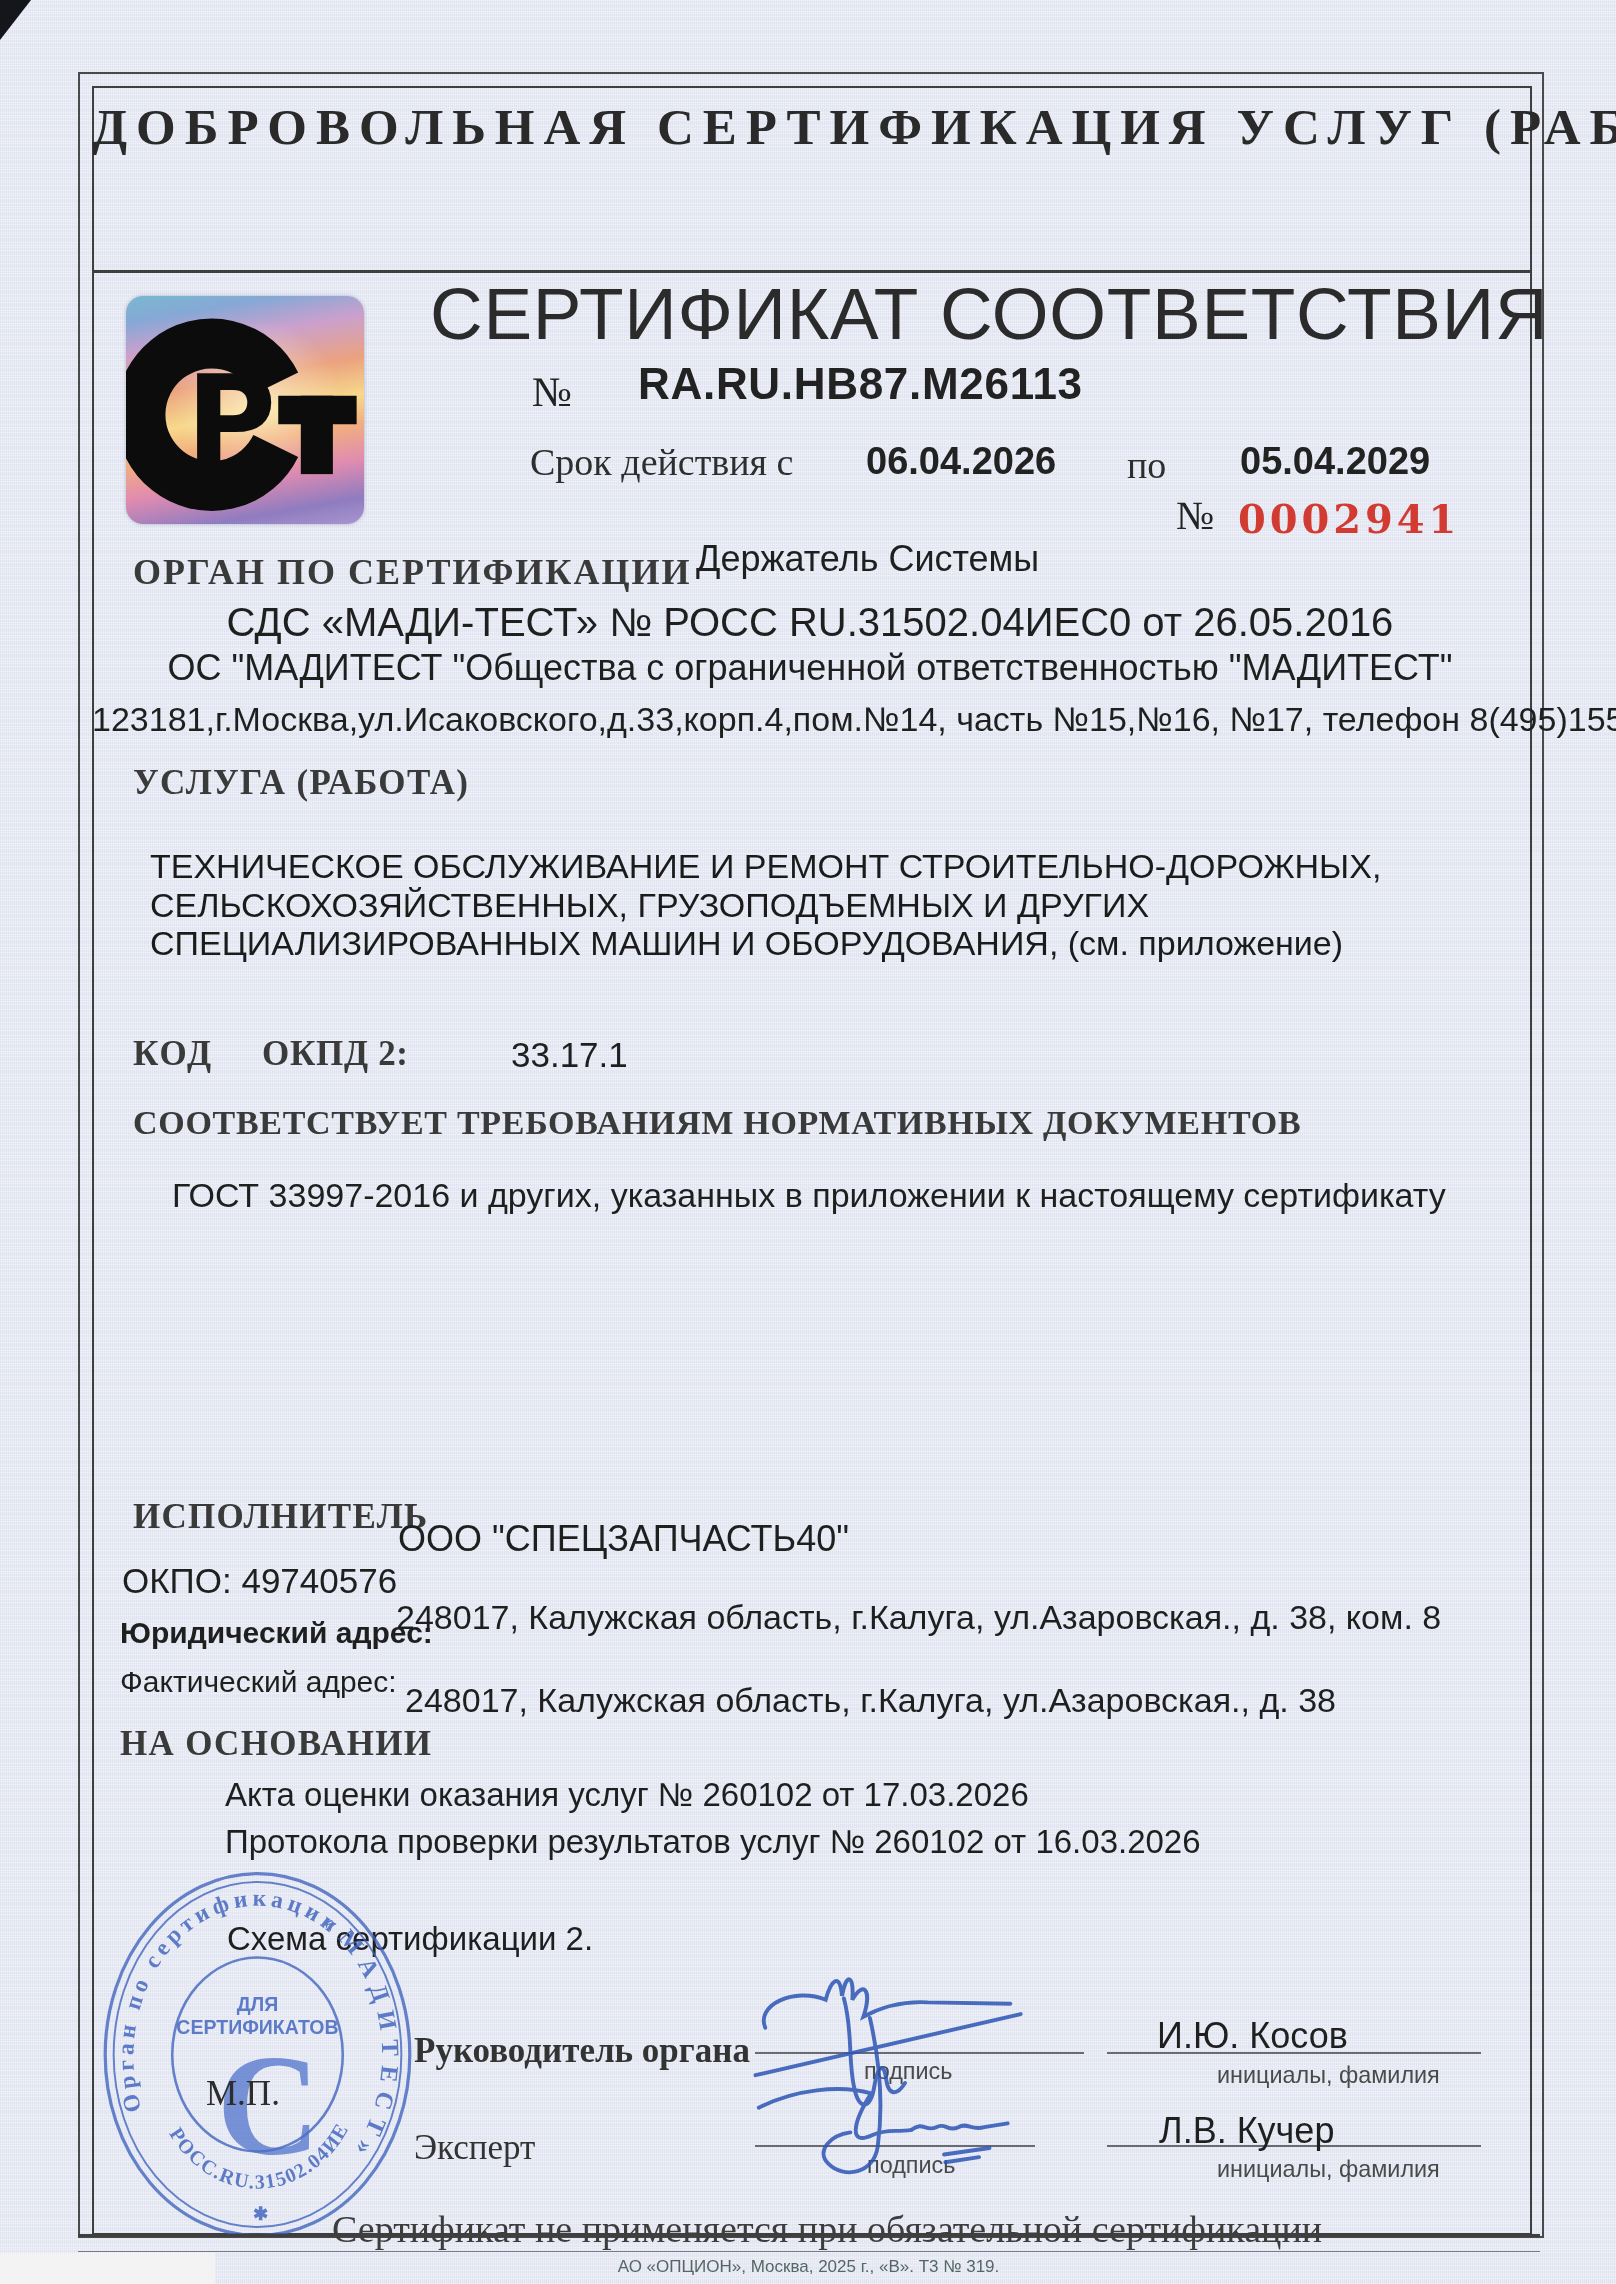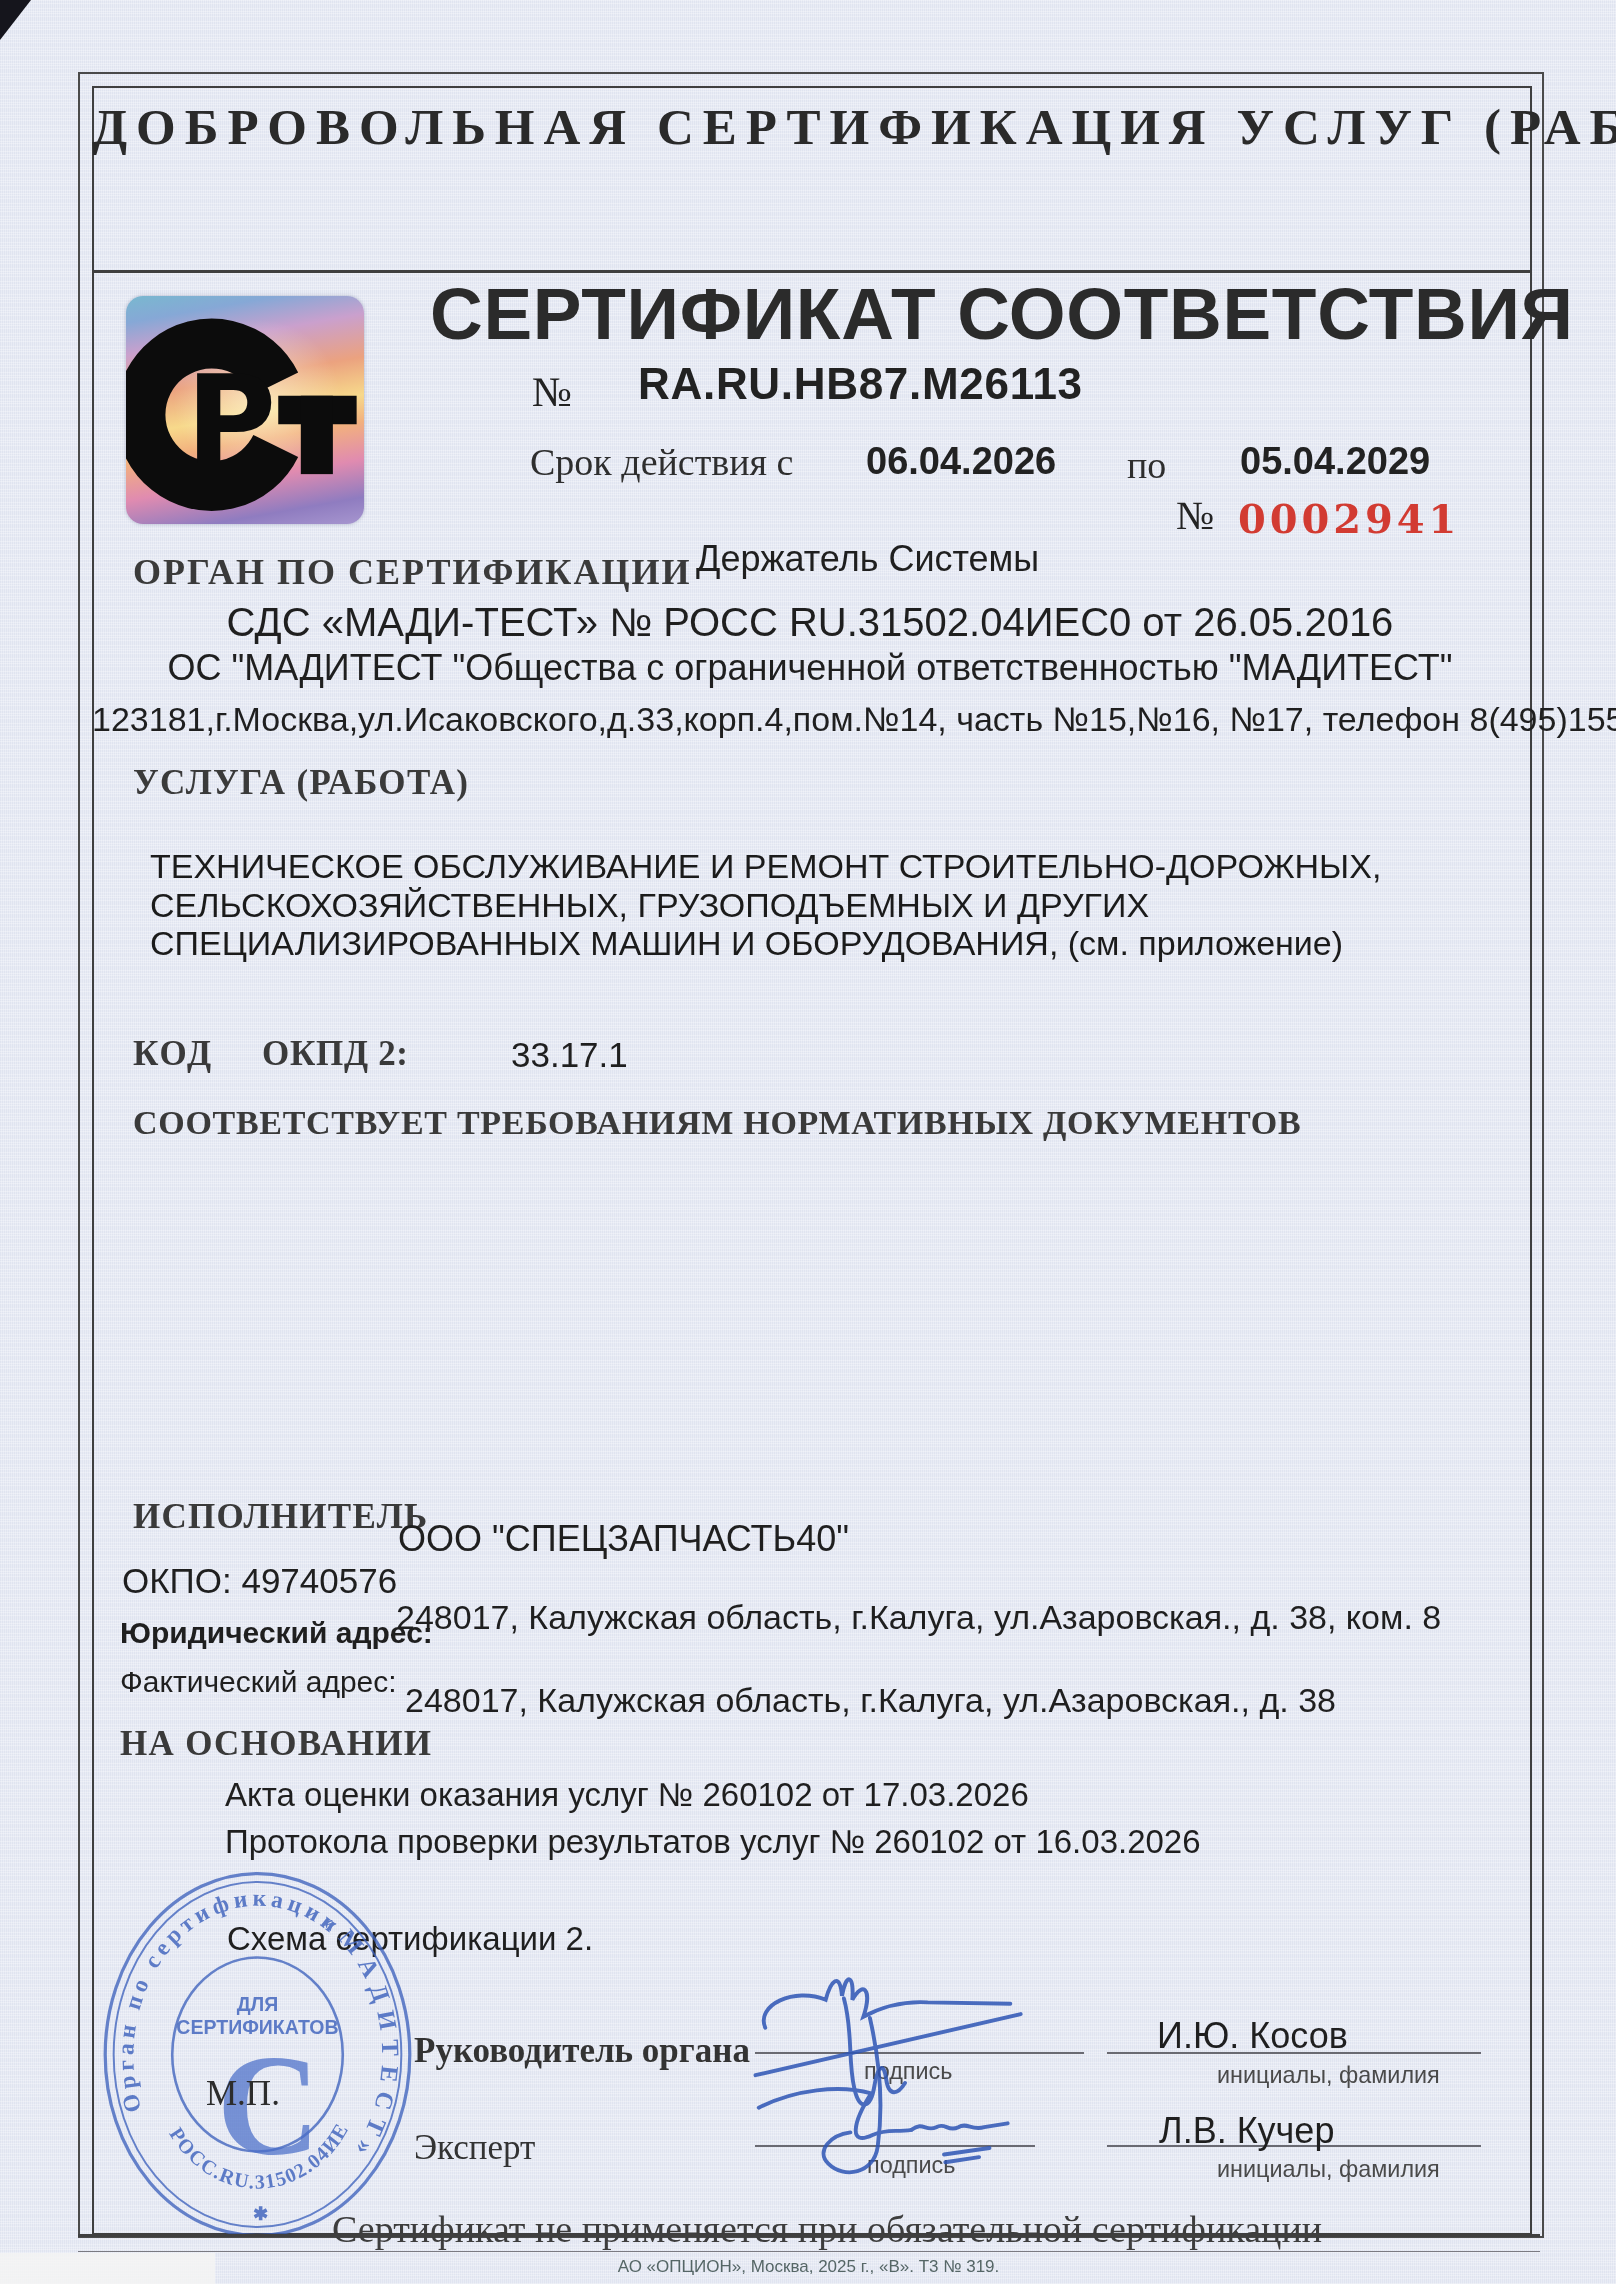--- a/index.html
+++ b/index.html
@@ -17,21 +17,21 @@
   .center{text-align:center;}
   .nowrap{white-space:nowrap;}
   
   .frame-outer{left:78px;top:72px;width:1462px;height:2162px;border:2px solid #4a4a4a;}
   .frame-inner{left:92px;top:86px;width:1436px;height:2145px;border:2.6px solid #3f3f3f;}
   .header-sep{left:92px;top:270px;width:1438px;height:2.6px;background:#3f3f3f;}
   .corner-artifact{left:0;top:0;width:0;height:0;border-top:40px solid #15151c;border-right:31px solid transparent;}
   .bottom-scan-strip{left:0;top:2253px;width:215px;height:31px;background:#f5f5f4;opacity:.8;}
   
   .hdr-strip{left:92px;top:98px;width:1436px;font-size:51px;font-weight:700;letter-spacing:9px;color:#2a2a2a;}
-  .cert-title{left:430px;top:272px;width:1054px;font-size:73px;font-weight:700;letter-spacing:0.7px;color:#2b2b2b;}
+  .cert-title{left:430px;top:272px;width:1054px;font-size:73px;font-weight:400;letter-spacing:0.7px;color:#2b2b2b;}
   .no-label{font-size:42px;color:#222;}
   .cert-no{font-size:44px;font-weight:700;letter-spacing:0.7px;color:#222;}
   .validity{font-size:38px;color:#2e2e2e;}
   .date{font-size:38px;font-weight:600;color:#222;}
   .red-no{font-family:"DejaVu Serif", serif;font-size:40px;font-weight:700;letter-spacing:3.9px;color:#d23b32;}
   .sec-label{font-family:"Liberation Serif", serif;font-weight:700;color:#3a3a3a;letter-spacing:2px;}
   .svc{font-size:34px;line-height:38px;color:#1b1b1b;}
   .footnote{font-size:38px;color:#3d3d3d;}
   .caption{font-size:23.4px;color:#4a4a4a;}
   .sig-line{height:2px;background:#6a6a72;}
@@ -88,20 +88,21 @@
   <div class="abs serif sec-label nowrap" style="left:133px;top:763px;font-size:35px;letter-spacing:1.3px;">УСЛУГА (РАБОТА)</div>
   <div class="abs sans svc nowrap" style="left:150px;top:886px;">СЕЛЬСКОХОЗЯЙСТВЕННЫХ, ГРУЗОПОДЪЕМНЫХ И ДРУГИХ</div>
   <div class="abs sans svc nowrap" style="left:150px;top:847px;">ТЕХНИЧЕСКОЕ ОБСЛУЖИВАНИЕ И РЕМОНТ СТРОИТЕЛЬНО-ДОРОЖНЫХ,</div>
   <div class="abs sans svc nowrap" style="left:150px;top:924px;">СПЕЦИАЛИЗИРОВАННЫХ МАШИН И ОБОРУДОВАНИЯ, (см. приложение)</div>
 
   <div class="abs serif sec-label nowrap" style="left:133px;top:1034px;font-size:35px;">КОД</div>
   <div class="abs serif sec-label nowrap" style="left:262px;top:1034px;font-size:35px;letter-spacing:0.7px;">ОКПД 2:</div>
   <div class="abs sans nowrap" style="left:475px;top:1035px;font-size:35px;margin-left:36px;">33.17.1</div>
 
   <div class="abs serif sec-label nowrap" style="left:133px;top:1104px;font-size:34px;letter-spacing:0.7px;">СООТВЕТСТВУЕТ ТРЕБОВАНИЯМ НОРМАТИВНЫХ ДОКУМЕНТОВ</div>
+  <div class="abs sans nowrap" style="left:172px;top:1176px;font-size:34px;">ГОСТ 33997-2016 и других, указанных в приложении к настоящему сертификату</div>
 
   <div class="abs serif sec-label nowrap" style="left:133px;top:1497px;font-size:35px;letter-spacing:1.3px;">ИСПОЛНИТЕЛЬ</div>
   <div class="abs sans nowrap" style="left:398px;top:1518px;font-size:36px;">ООО "СПЕЦЗАПЧАСТЬ40"</div>
   <div class="abs sans nowrap" style="left:122px;top:1561px;font-size:35px;text-align:right;">ОКПО: 49740576</div>
   <div class="abs sans nowrap" style="left:120px;top:1616px;font-size:30px;font-weight:700;">Юридический адрес:</div>
   <div class="abs sans nowrap" style="left:396px;top:1598px;font-size:34px;">248017, Калужская область, г.Калуга, ул.Азаровская., д. 38, ком. 8</div>
   <div class="abs sans nowrap" style="left:120px;top:1665px;font-size:30px;font-weight:400;">Фактический адрес:</div>
   <div class="abs sans nowrap" style="left:405px;top:1681px;font-size:34px;">248017, Калужская область, г.Калуга, ул.Азаровская., д. 38</div>
 
   <div class="abs serif sec-label nowrap" style="left:120px;top:1724px;font-size:35px;letter-spacing:1.3px;">НА ОСНОВАНИИ</div>

